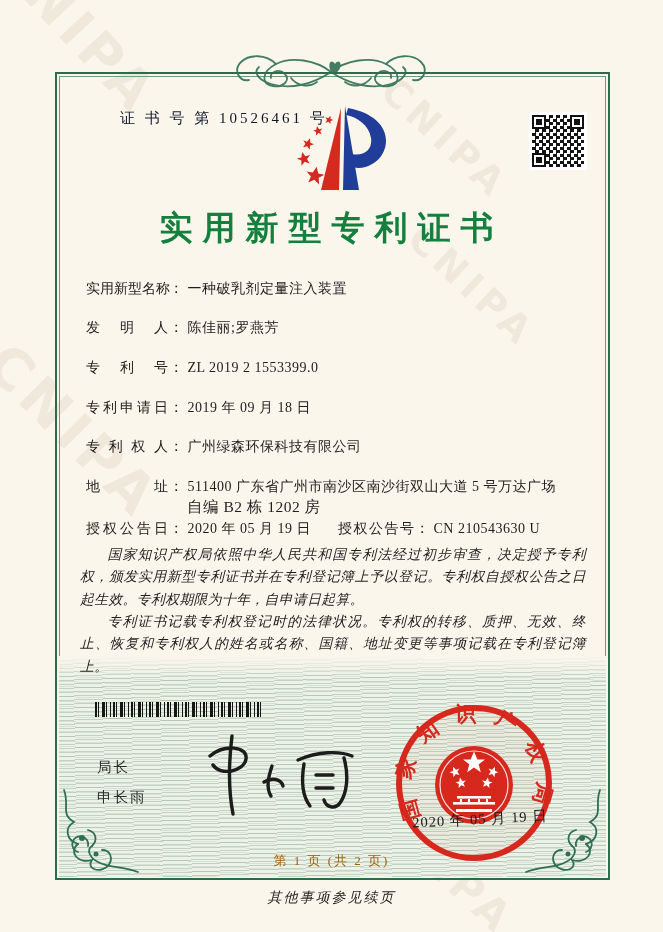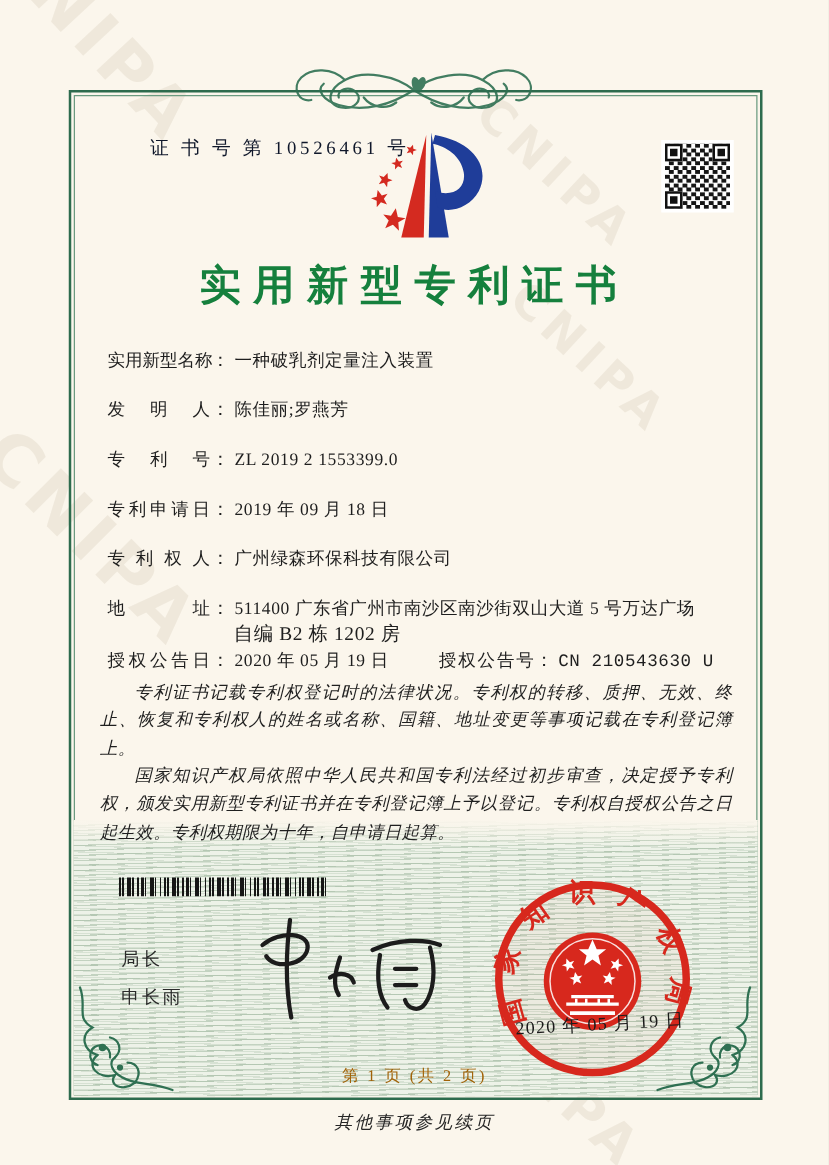--- a/index.html
+++ b/index.html
@@ -72,21 +72,21 @@
   .fcolon { display:inline-block; margin:0 4px 0 1px; font-size:14.5px; }
   .fvalue { font-size:14px; letter-spacing:.5px; }
   .r-name     { top:279px; }
   .r-inventor { top:318px; }
   .r-patno    { top:358px; }
   .r-filing   { top:398px; }
   .r-patentee { top:437px; }
   .r-addr     { top:477px; }
   .addr-line2 { position:absolute; left:101px; top:497px; font-size:15.5px; letter-spacing:.5px; }
   .r-grant    { top:519px; }
-  .grant-no-pair { position:absolute; left:265px; top:0; white-space:nowrap;font-family:Liberation Mono, monospace; }
+  .grant-no-pair { position:absolute; left:252px; top:0; white-space:nowrap; }
   .grant-no-pair .flabel { width:76px; }
   
   .paras {
     position:absolute; left:80px; top:543px; width:506px; z-index:2;
     font-family:"DejaVu Serif", serif; font-style:italic;
     font-size:13.8px; line-height:1.62; color:#1f1f1f; letter-spacing:.4px;
     text-align:justify;
   }
   .paras p { text-indent:2em; }
   
@@ -228,22 +228,22 @@
     <div class="addr-line2">自编 B2 栋 1202 房</div>
     <div class="frow r-grant">
       <span class="flabel">授权公告日</span><span class="fcolon">：</span><span class="fvalue">2020 年 05 月 19 日</span>
       <span class="grant-no-pair">
         <span class="flabel">授权公告号</span><span class="fcolon">：</span><span class="fvalue">CN 210543630 U</span>
       </span>
     </div>
   </div>
 
   <div class="paras">
+    <p>国家知识产权局依照中华人民共和国专利法经过初步审查，决定授予专利权，颁发实用新型专利证书并在专利登记簿上予以登记。专利权自授权公告之日起生效。专利权期限为十年，自申请日起算。</p>
     <p>专利证书记载专利权登记时的法律状况。专利权的转移、质押、无效、终止、恢复和专利权人的姓名或名称、国籍、地址变更等事项记载在专利登记簿上。</p>
-    <p>国家知识产权局依照中华人民共和国专利法经过初步审查，决定授予专利权，颁发实用新型专利证书并在专利登记簿上予以登记。专利权自授权公告之日起生效。专利权期限为十年，自申请日起算。</p>
   </div>
 
   <div class="barcode"></div>
 
   <div class="signer-title">局长</div>
   <div class="signer-name">申长雨</div>
 
   <svg class="signature-svg" viewBox="0 0 168 94">
     <g stroke="#1c1c1c" fill="none" stroke-width="3.4" stroke-linecap="round" stroke-linejoin="round">
       <path d="M40,6 C37,30 36,58 41,84"></path>

